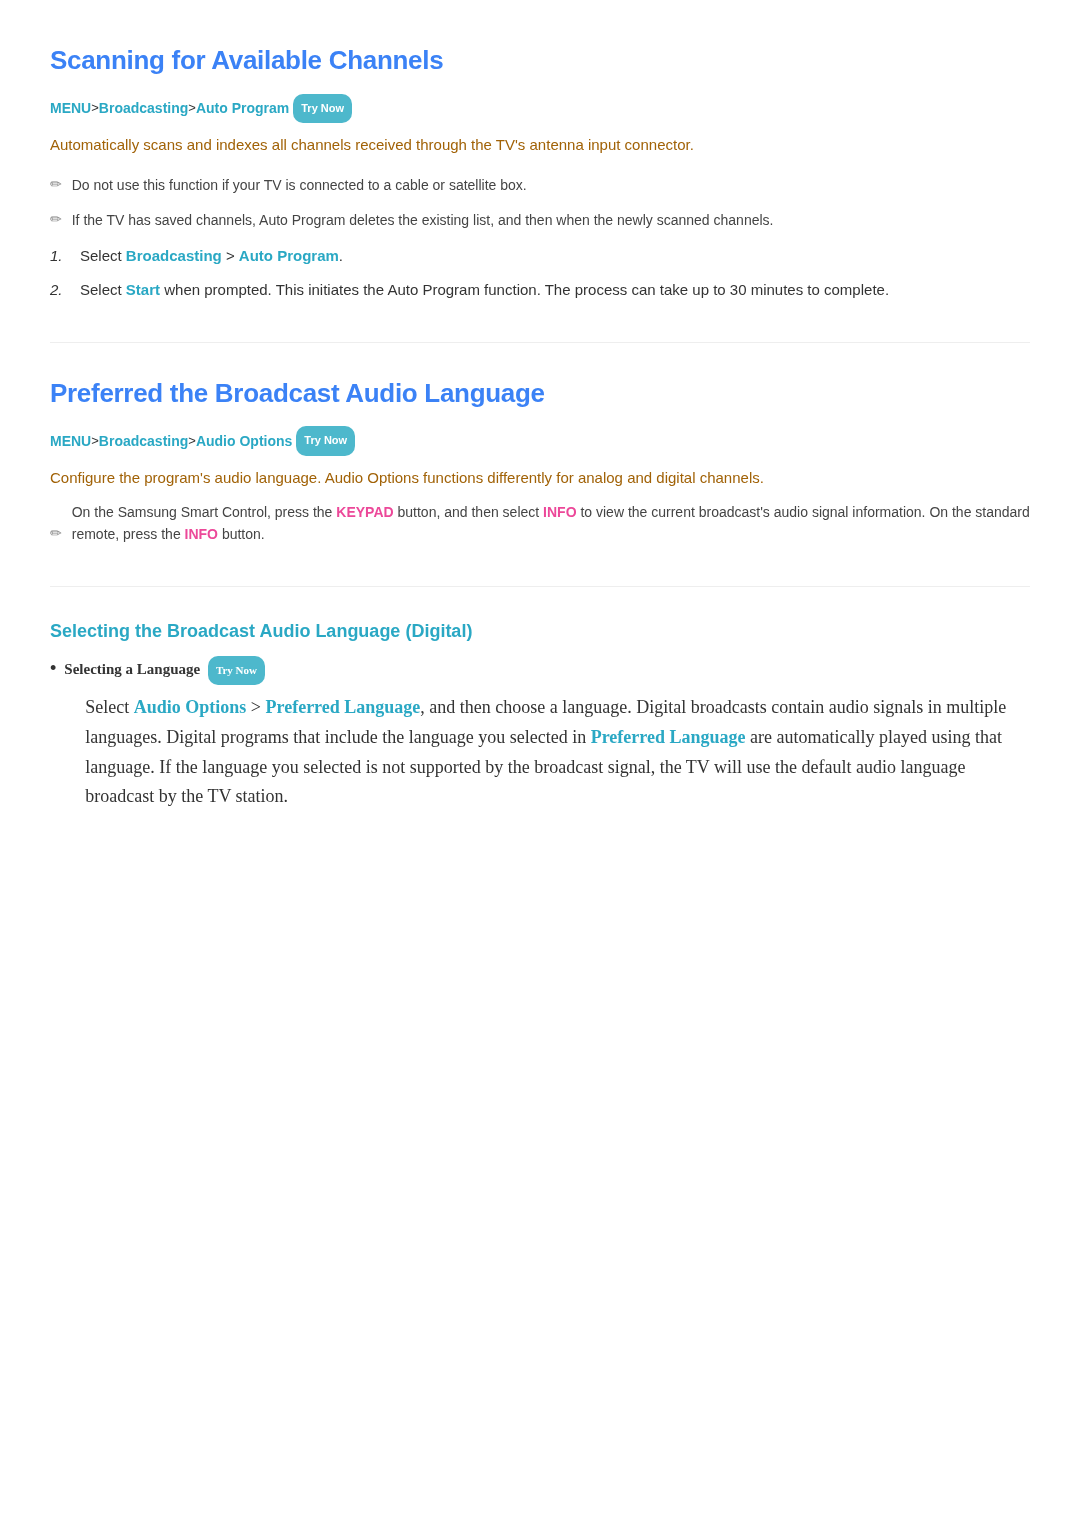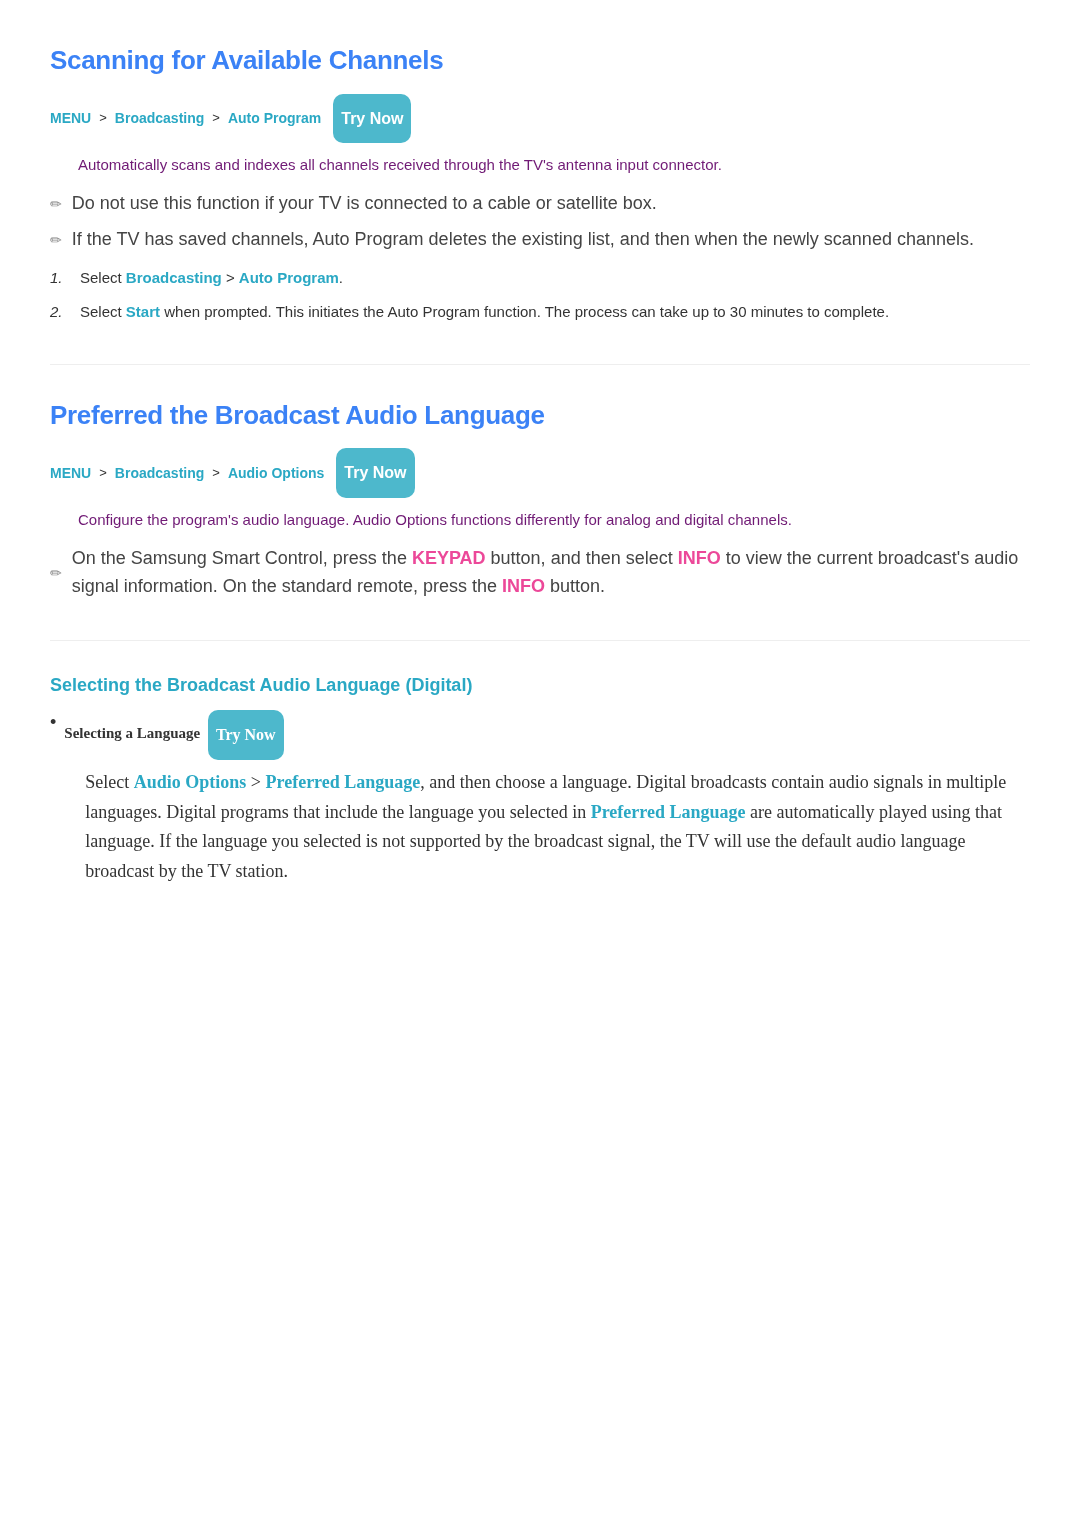--- a/index.html
+++ b/index.html
@@ -36,21 +36,21 @@
       color: #2aa8c4;
       margin-bottom: 10px;
       margin-top: 8px;
     }
 
     .breadcrumb {
       font-size: 14px;
       margin-bottom: 10px;
       display: flex;
       align-items: center;
-      gap: 8px;
+      gap: 0;
       flex-wrap: wrap;
     }
 
     .breadcrumb-menu {
       color: #2aa8c4;
       font-weight: 600;
     }
 
     .breadcrumb-separator {
       color: #333;
@@ -59,48 +59,47 @@
 
     .breadcrumb-item {
       color: #2aa8c4;
       font-weight: 600;
     }
 
     .try-now-badge {
       display: inline-block;
       background-color: #4db8cc;
       color: white;
-      font-size: 16px;
-      font-weight: 600;
-      padding: 12px 8px;
+      font-size: 11px;
+      font-weight: 600;
+      padding: 6px 8px;
       border-radius: 10px;
       margin-left: 4px;
       vertical-align: middle;
     }
 
     .description {
       font-size: 15px;
-      color: #701a75;
+      color: #a16207;
       margin-bottom: 12px;
       line-height: 1.65;
-      margin-left: 28px;
     }
 
     .note-list {
       list-style: none;
       padding: 0;
       margin: 0 0 12px 0;
     }
 
     .note-item {
       display: flex;
-      align-items: center;
+      align-items: flex-end;
       gap: 10px;
       margin-bottom: 8px;
-      font-size: 18px;
+      font-size: 14px;
       color: #444;
       line-height: 1.55;
     }
 
     .note-icon {
       flex-shrink: 0;
       margin-top: 2px;
       color: #888;
       font-size: 16px;
     }

